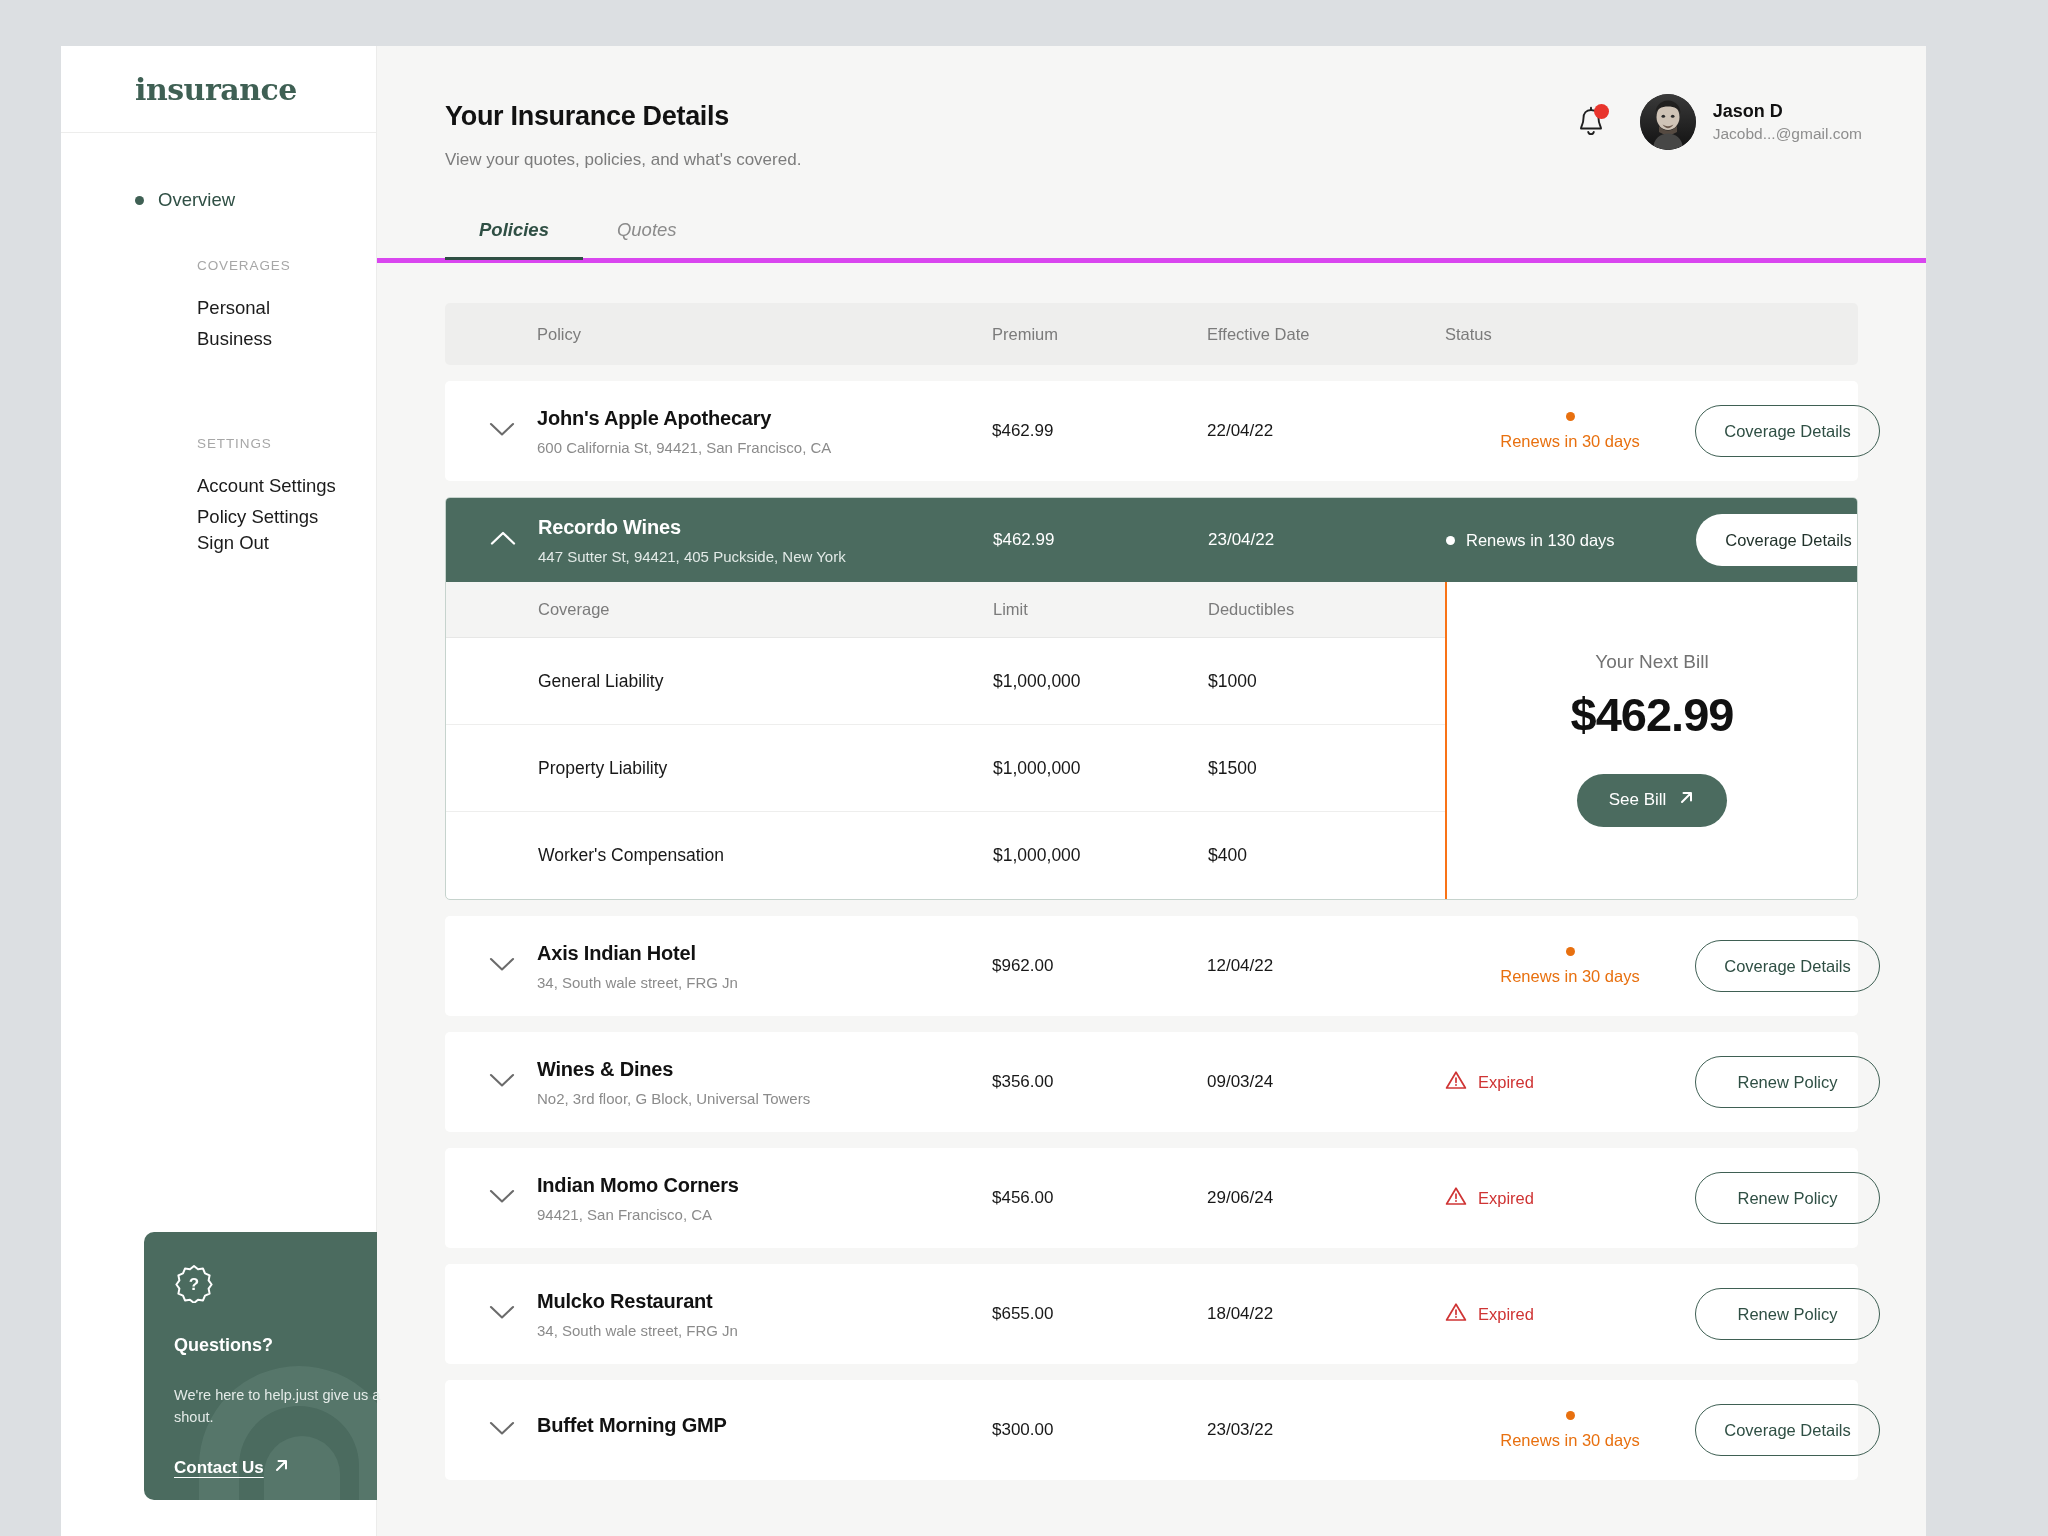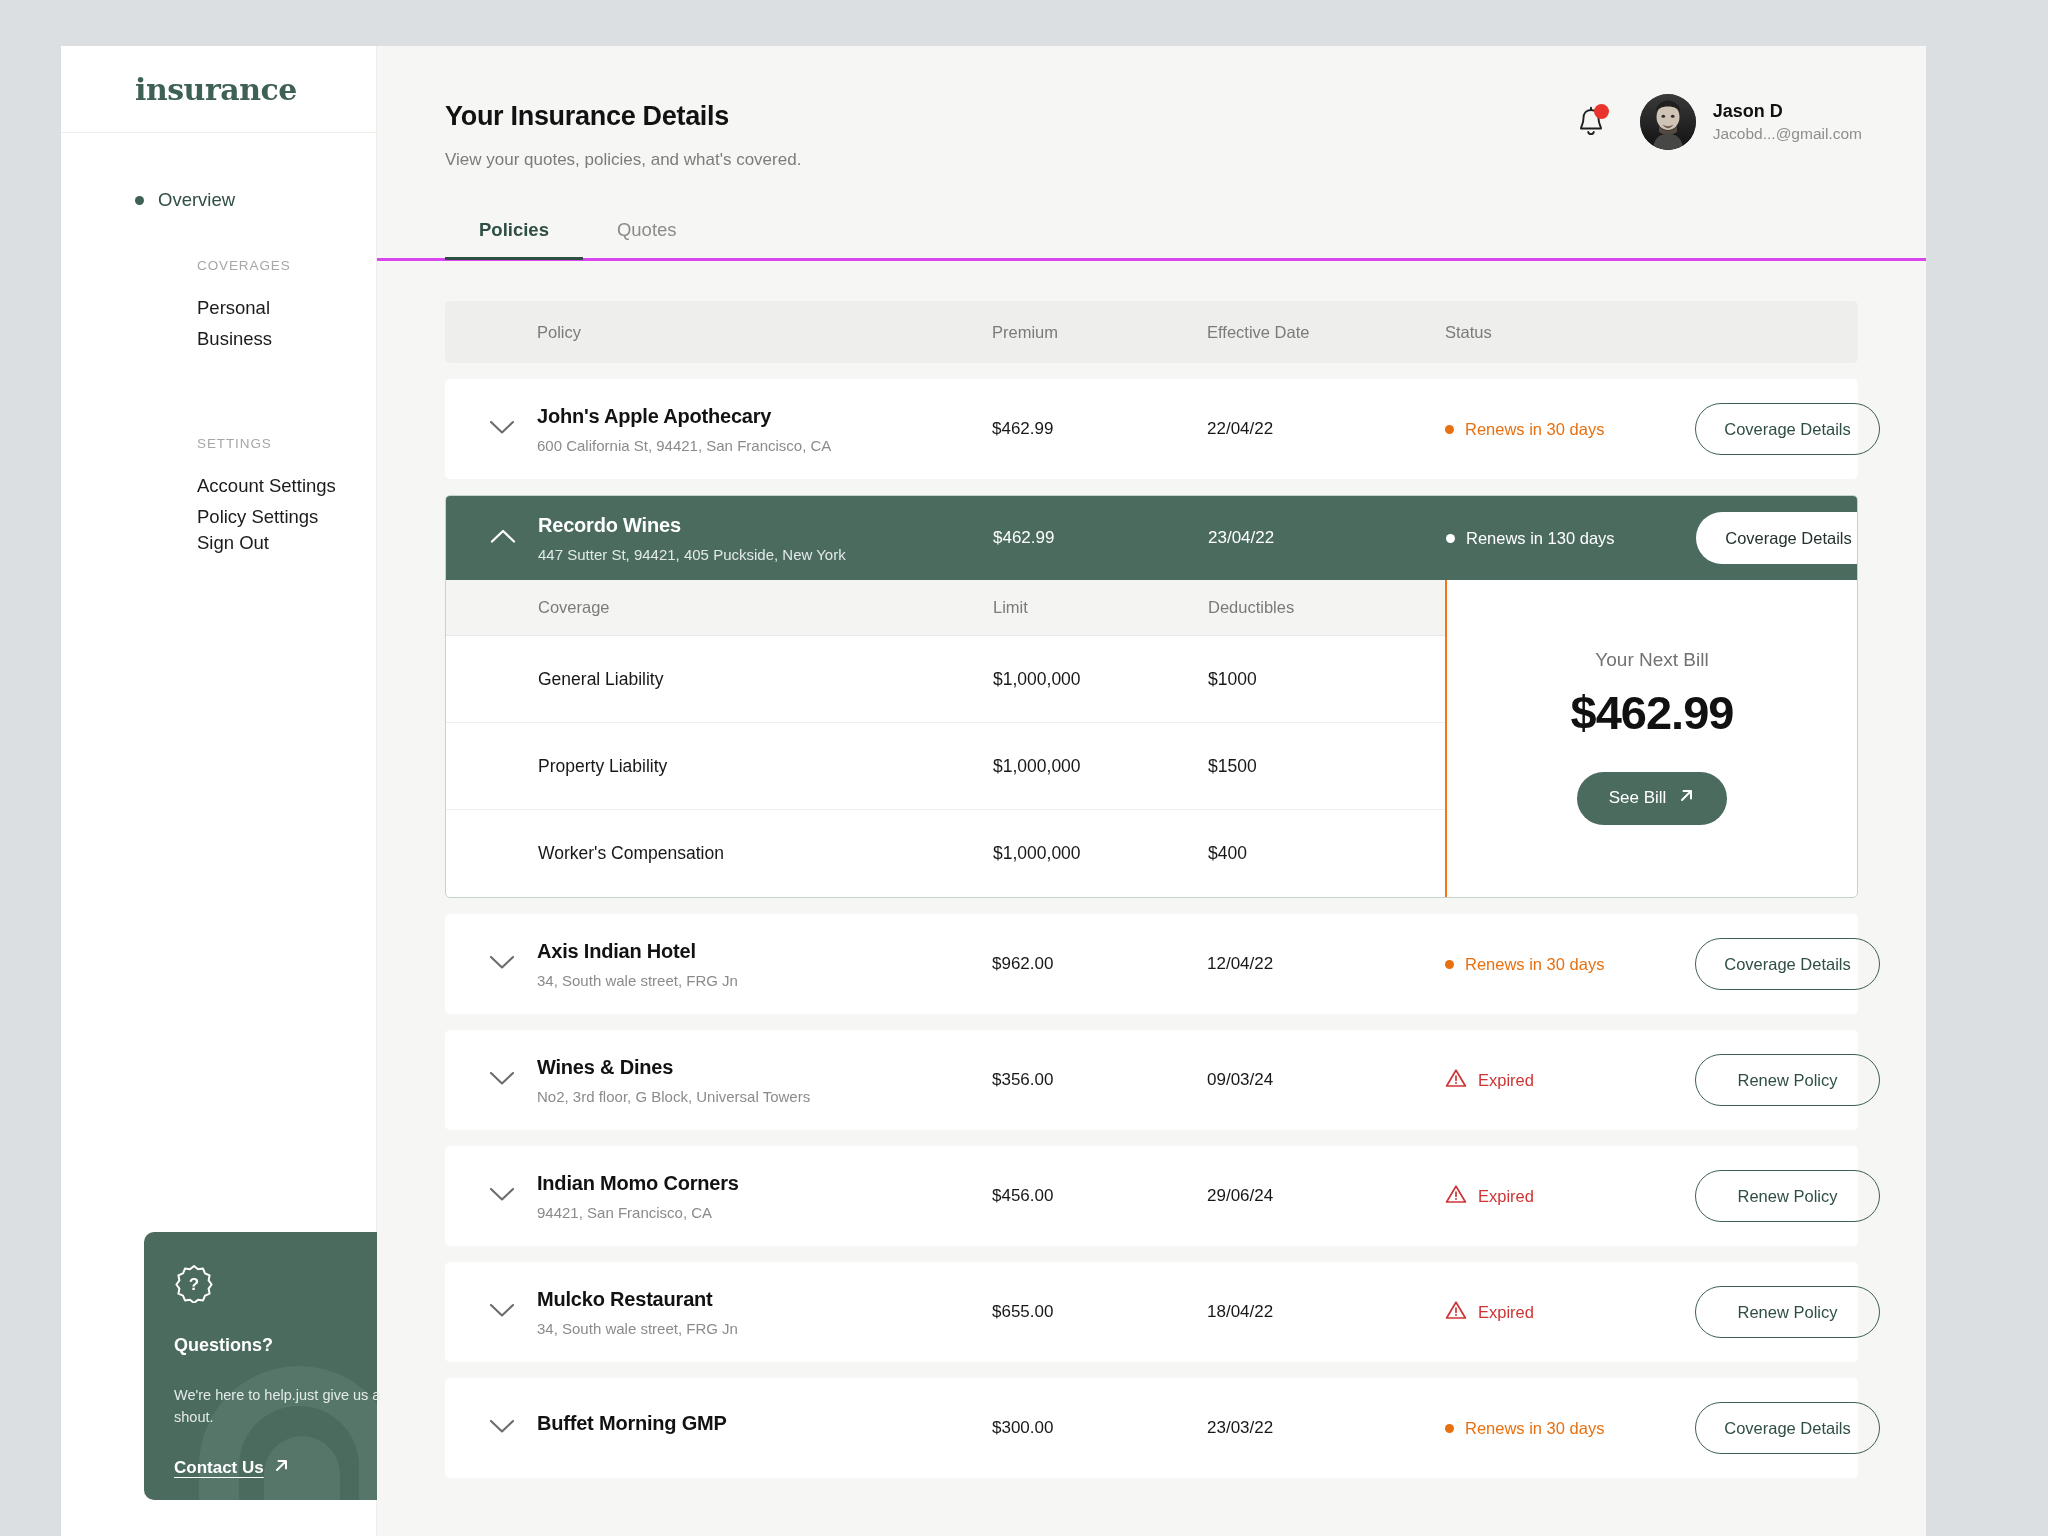--- a/index.html
+++ b/index.html
@@ -168,23 +168,24 @@
     position: relative;
   }
   .avatar svg { display: block; }
   .profile-name { font-size: 18px; font-weight: 700; color: #111; }
   .profile-email { font-size: 15.5px; color: #8e8e8e; margin-top: 3px; }
 
   
   .tabs {
     margin-top: 49px;
     padding-left: 68px;
-    border-bottom: 3px solid #d946ef;
+    border-bottom: 5px solid #d946ef;
     display: flex;
     gap: 0;
+    font-style: italic;
   }
   .tab {
     font-size: 18.5px;
     padding: 0 34px 17px 34px;
     color: #8b8b8b;
     position: relative;
     cursor: pointer;
   }
   .tab.active {
     color: #2f4f44;
@@ -240,21 +241,21 @@
     font-size: 20px; font-weight: 700; color: #121212;
     letter-spacing: -0.2px;
   }
   .p-addr {
     font-size: 15px; color: #8b8b8b; margin-top: 9px;
   }
   .p-prem { flex: 0 0 215px; font-size: 17px; color: #181818; font-weight: 500; }
   .p-date { flex: 0 0 238px; font-size: 17px; color: #181818; font-weight: 500; }
   .p-stat { flex: 0 0 250px; display: flex; align-items: center; gap: 11px; font-size: 16.5px; }
   .stat-dot { width: 9px; height: 9px; border-radius: 50%; flex: 0 0 9px; }
-  .stat-renew { color: #e8700f; }
+  .stat-renew { color: #e8700f; flex-direction: column; }
   .stat-renew .stat-dot { background: #e8700f; }
   .stat-expired { color: #cf3434; }
   .p-btn-cell { flex: 1; display: flex; justify-content: flex-end; padding-right: 22px; }
   .pill-btn {
     border: 1.4px solid #3f6054;
     color: #2f4f44;
     background: transparent;
     border-radius: 40px;
     height: 52px;
     min-width: 185px;

